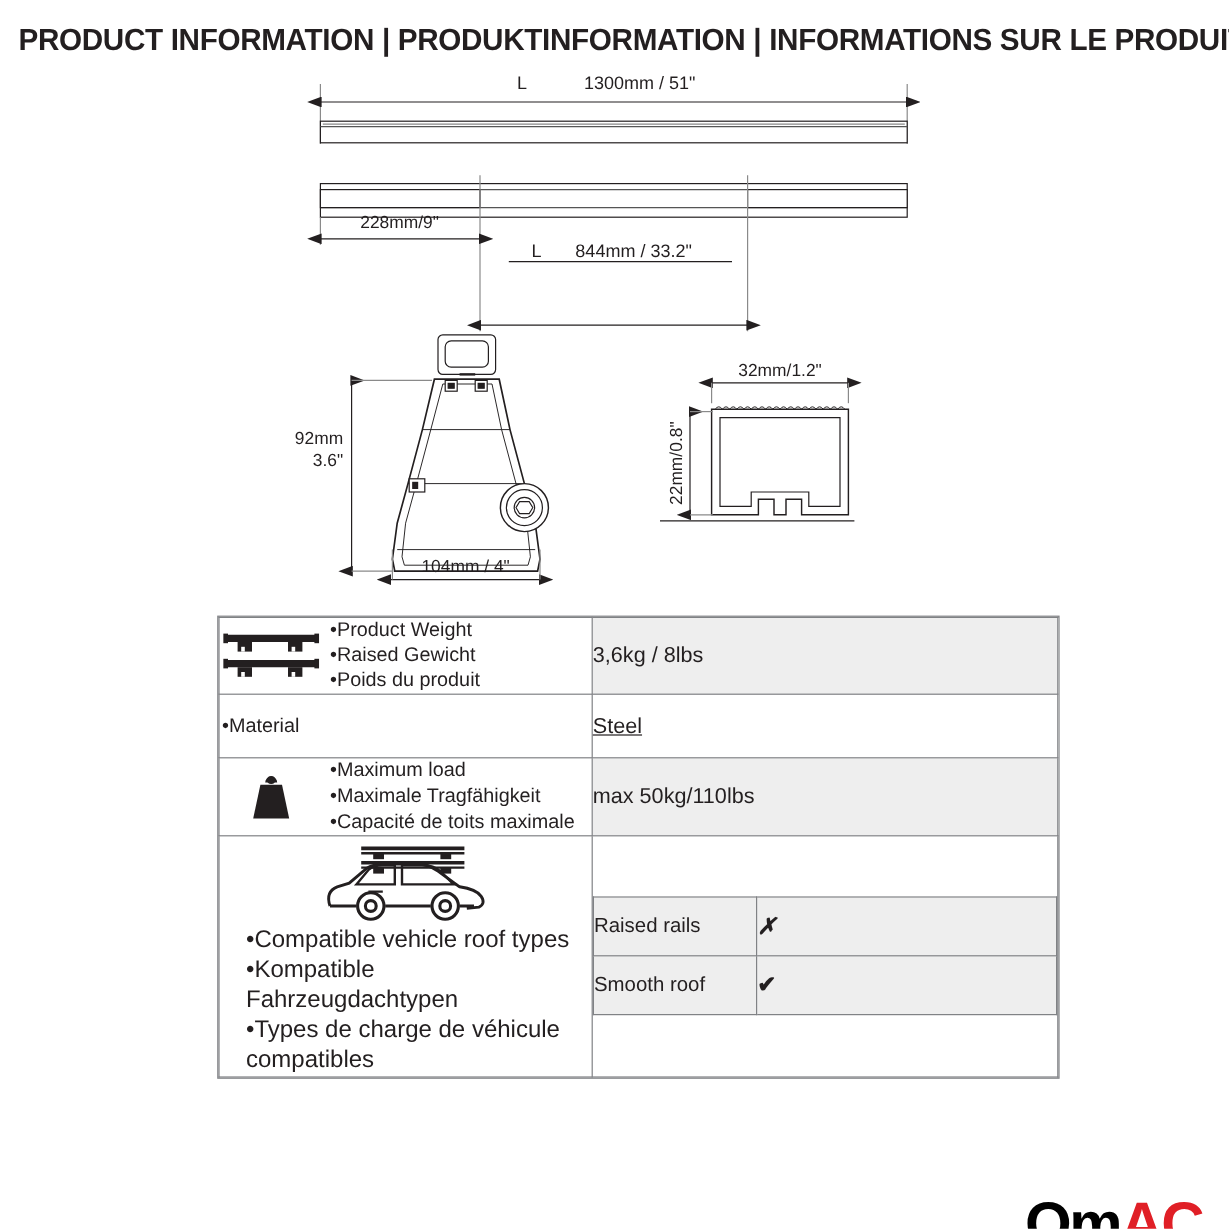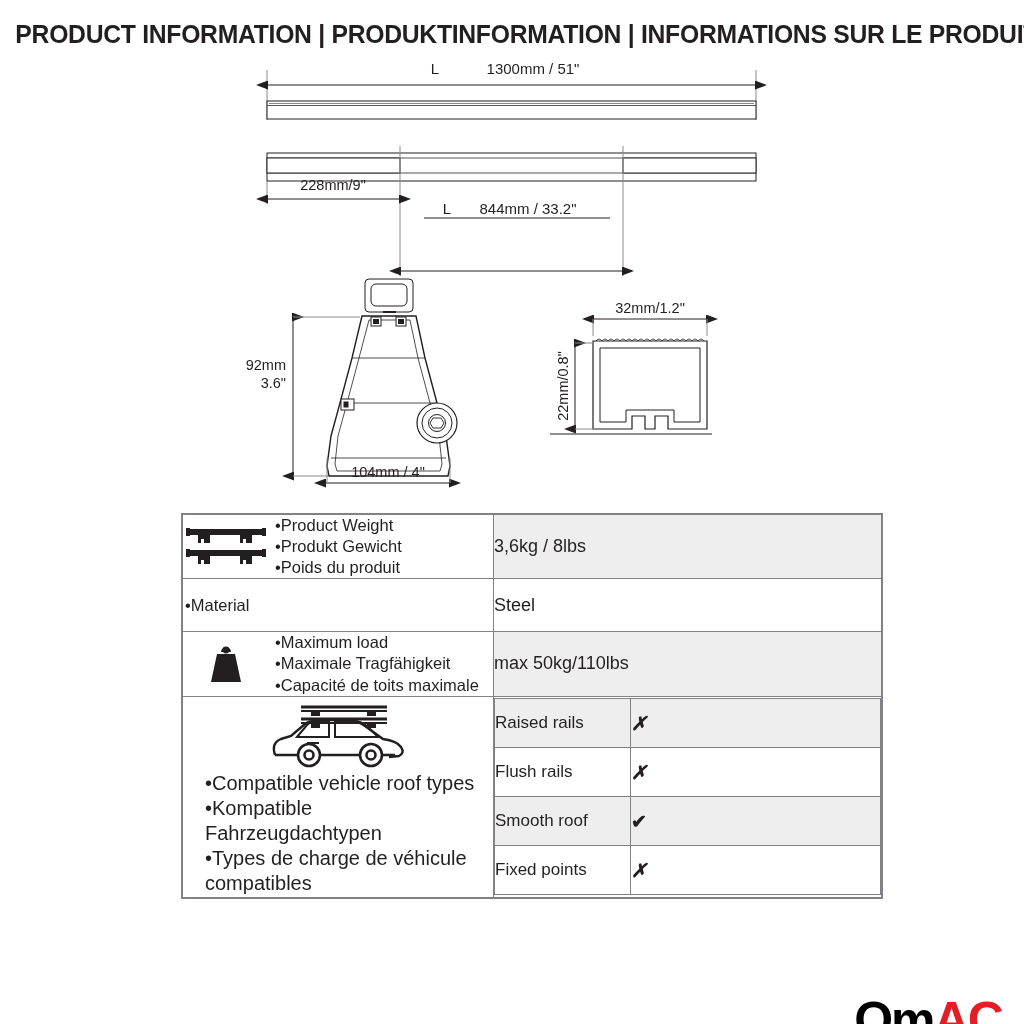--- a/index.html
+++ b/index.html
@@ -96,21 +96,21 @@
     color: #231f20;
     white-space: nowrap;
   }
   .bullets div { white-space: nowrap; }
   .cell-value {
     padding: 6px 0 6px 12px;
     font-size: 18px;
     color: #231f20;
   }
   .shaded { background: #eeeeee; }
-  .plain  { background: #ffffff; }
+  .plain  { background: #ffffff; text-decoration: underline; }
 
   .checkmark {
     font-size: 30px;
     line-height: 1;
     font-weight: bold;
     color: #231f20;
   }
   .mark-yes { font-size: 19px; font-weight: bold; }
   .mark-no  { font-size: 19px; font-weight: bold; font-style: italic; }
 
@@ -316,21 +316,21 @@
                   <rect x="76" y="24" width="4" height="8"></rect>
                   <rect x="12" y="31" width="12" height="8"></rect>
                   <rect x="54" y="31" width="12" height="8"></rect>
                   <rect x="15" y="35" width="3" height="4" fill="#ffffff"></rect>
                   <rect x="57" y="35" width="3" height="4" fill="#ffffff"></rect>
                 </g>
               </svg>
             </span>
             <span class="bullets">
               <div>•Product Weight</div>
-              <div>•Produkt Gewicht</div>
+              <div>•Raised Gewicht</div>
               <div>•Poids du produit</div>
             </span>
           </div>
         </td>
         <td class="cell-value shaded">3,6kg / 8lbs</td>
       </tr>
 
       <tr>
         <td class="cell-label">
           <div class="label-flex" style="min-height:52px;">
@@ -406,35 +406,23 @@
         <td class="roof-wrap">
           <table class="roof-table">
             <tbody>
               <tr>
                 <td class="roof-name shaded">Raised rails</td>
                 <td class="roof-mark shaded">
                   <span class="mark-no">✗</span>
                 </td>
               </tr>
               <tr>
-                <td class="roof-name plain">Flush rails</td>
-                <td class="roof-mark plain">
-                  <span class="mark-no">✗</span>
-                </td>
-              </tr>
-              <tr>
                 <td class="roof-name shaded">Smooth roof</td>
                 <td class="roof-mark shaded">
                   <span class="mark-yes">✔</span>
-                </td>
-              </tr>
-              <tr>
-                <td class="roof-name plain">Fixed points</td>
-                <td class="roof-mark plain">
-                  <span class="mark-no">✗</span>
                 </td>
               </tr>
             </tbody>
           </table>
         </td>
       </tr>
     </tbody>
   </table>
 </div>
 

